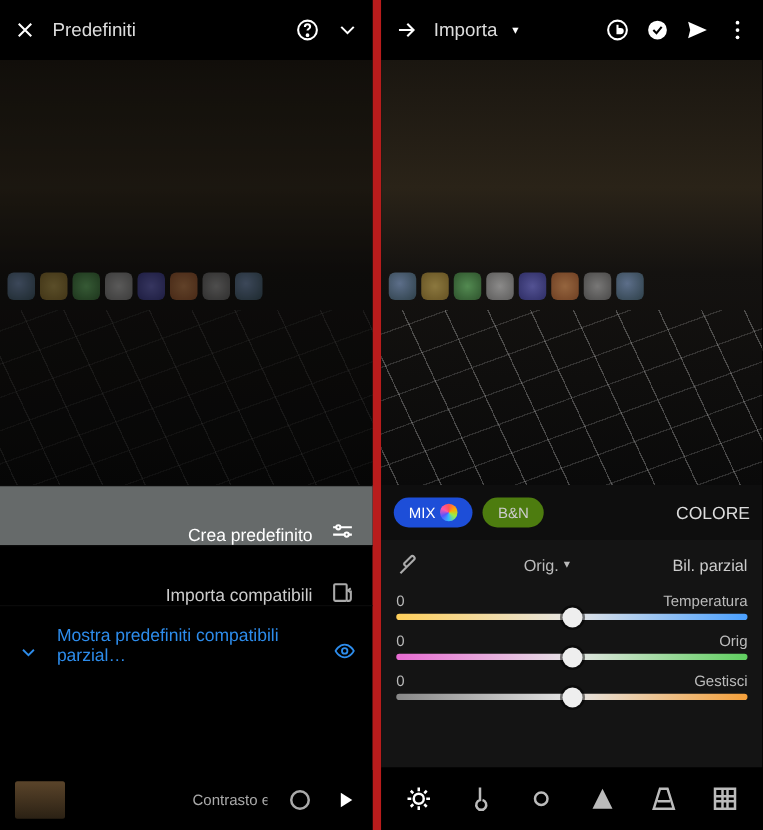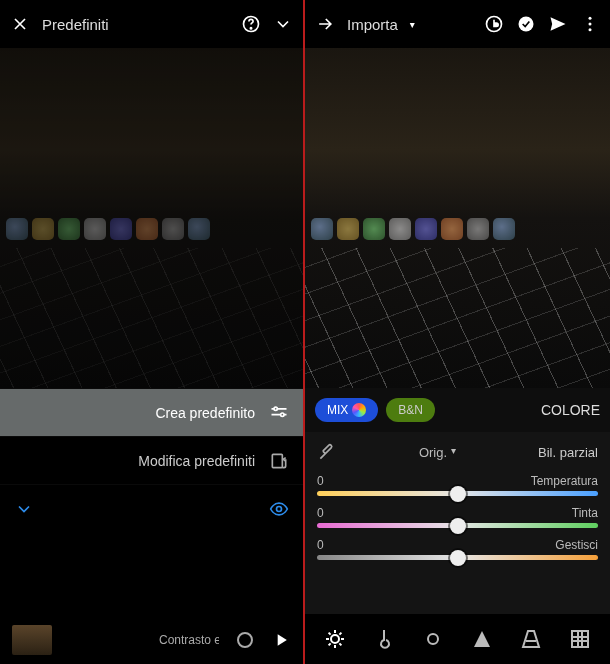--- a/index.html
+++ b/index.html
@@ -7,21 +7,21 @@
       width: 610px;
       height: 664px;
       background: #000;
       color: #fff;
       font-family: -apple-system, Helvetica, Arial, sans-serif;
       font-size: 13px;
       display: flex;
       overflow: hidden;
     }
     .panel { display: flex; flex-direction: column; height: 100%; }
-    .left-panel { width: 305px; border-right: 2px solid #b91c1c; }
+    .left-panel { width: 305px; border-right: 7px solid #b91c1c; }
     .right-panel { width: 305px; }
 
     
     .header {
       height: 48px;
       display: flex;
       align-items: center;
       padding: 0 10px;
       gap: 12px;
       background: #000;
@@ -67,21 +67,21 @@
         repeating-linear-gradient(-20deg, transparent 0 24px, rgba(255,255,255,.15) 24px 25px);
       filter: blur(.4px);
     }
     .photo-region.dimmed .keys { opacity: .4; }
 
     
     .menu-list { flex: 1; display: flex; flex-direction: column; }
     .menu-item {
       height: 48px;
       display: flex;
-      align-items: center;
+      align-items: flex-end;
       flex-direction: row-reverse;
       padding: 0 14px;
       gap: 14px;
       color: #ccc;
       font-size: 14px;
       border-top: 1px solid #0a0a0a;
     }
     .menu-item.highlight { background: #666a6a; color: #fff; }
     .menu-item.link { color: #2d8ceb; }
     .menu-icon { width: 20px; height: 20px; color: #aaa; }
@@ -201,29 +201,30 @@
       <span>Crea predefinito</span>
     </div>
     <div class="menu-item">
       <span class="menu-icon">
         <svg viewBox="0 0 24 24" fill="none" stroke="currentColor" stroke-width="2">
             <rect x="4" y="4" width="12" height="16" rx="1"></rect>
             <path d="M20 10v8a2 2 0 01-2 2h-2"></path>
             <path d="M20 12l-3-2 3-2"></path>
           </svg>
       </span>
-      <span>Modifica predefiniti</span>
+      <span>Importa compatibili</span>
     </div>
     <div class="menu-item link">
       <span class="menu-icon">
         <svg viewBox="0 0 24 24" fill="none" stroke="currentColor" stroke-width="2">
             <path d="M2 12s3.5-7 10-7 10 7 10 7-3.5 7-10 7S2 12 2 12z"></path>
             <circle cx="12" cy="12" r="3"></circle>
           </svg>
       </span>
+      <span>Mostra predefiniti compatibili parzial…</span>
       <span class="icon chev">
         <svg viewBox="0 0 24 24" fill="none" stroke="currentColor" stroke-width="2">
             <path d="M6 9l6 6 6-6"></path>
           </svg>
       </span>
     </div>
   </div>
 
   <div class="playbar">
     <span class="icon play-icon">
@@ -316,21 +317,21 @@
         <span>Temperatura</span>
         <span>0</span>
       </div>
       <div class="track temperature">
           <div class="knob"></div>
         </div>
     </div>
 
     <div class="slider-row">
       <div class="slider-top">
-        <span>Tinta</span>
+        <span>Orig</span>
         <span>0</span>
       </div>
       <div class="track tint">
           <div class="knob"></div>
         </div>
     </div>
 
     <div class="slider-row">
       <div class="slider-top">
         <span>Gestisci</span>

